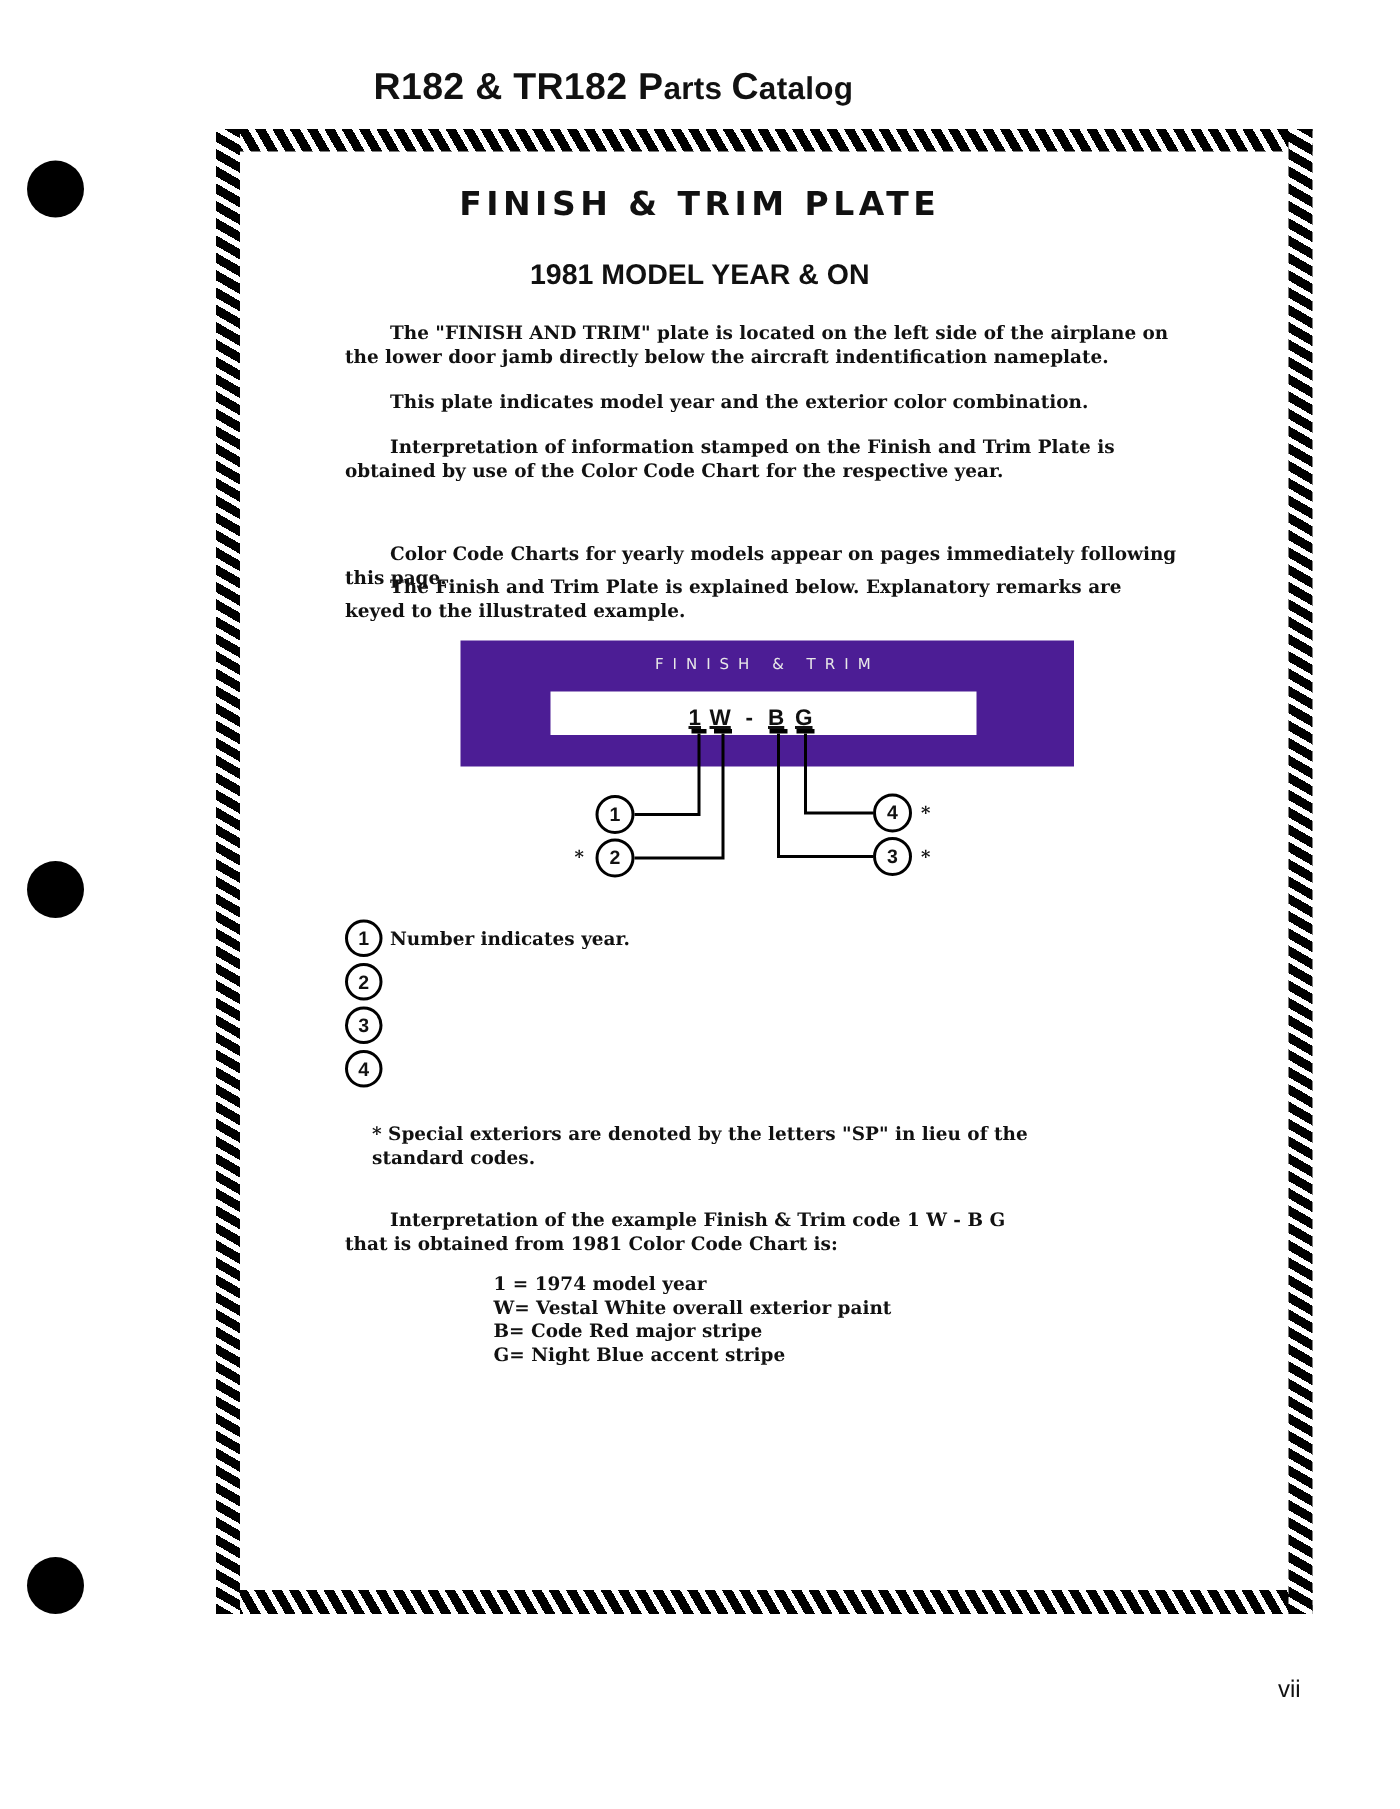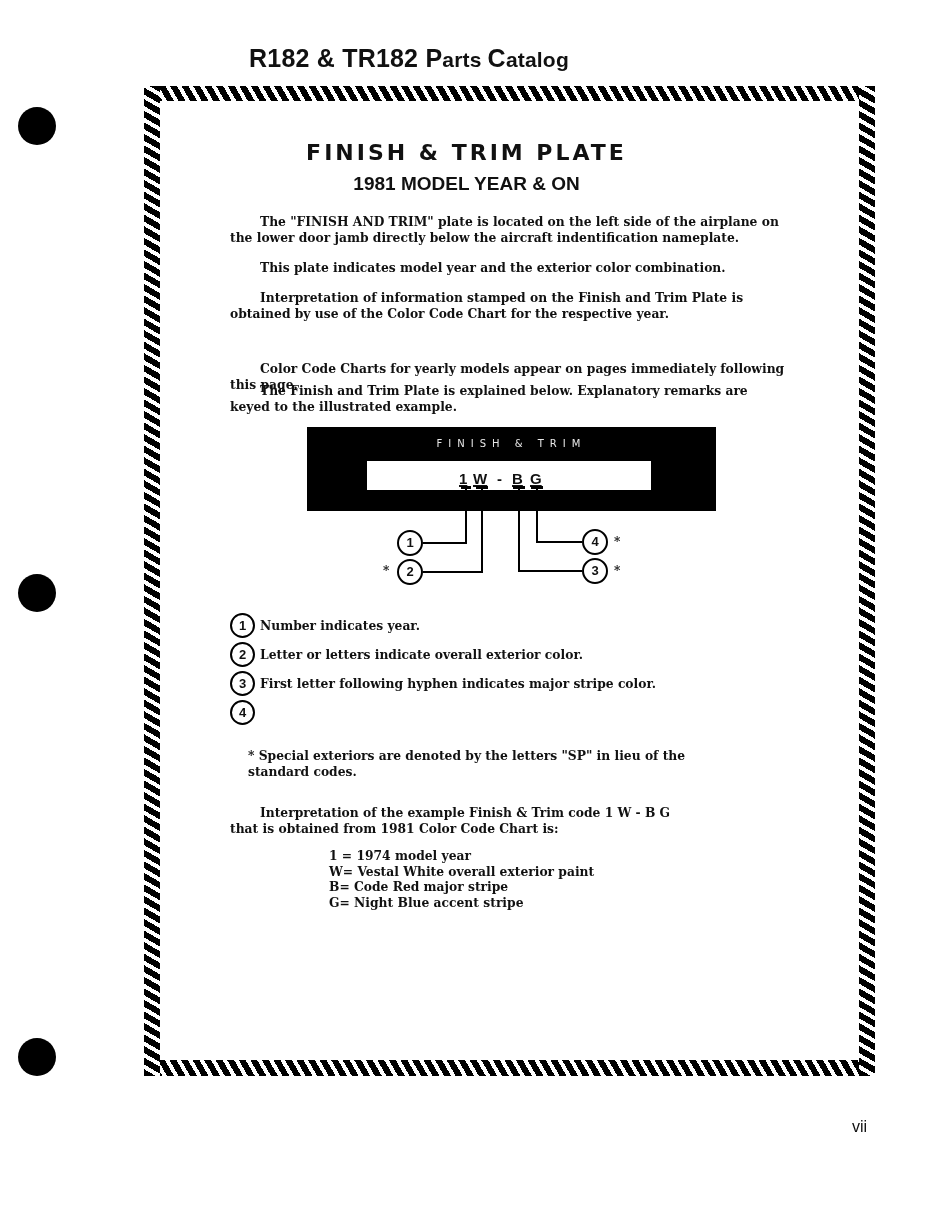--- a/index.html
+++ b/index.html
@@ -17,27 +17,27 @@
     background: repeating-linear-gradient(60deg, #000 0 6px, #fff 6px 10px); }
   .frame .b-top { left: 0; top: 0; width: 100%; height: 15px; }
   .frame .b-bot { left: 0; bottom: 0; width: 100%; height: 16px; }
   .frame .b-left { left: 0; top: 0; width: 16px; height: 100%;
     background: repeating-linear-gradient(30deg, #000 0 6px, #fff 6px 10px); }
   .frame .b-right { right: 0; top: 0; width: 16px; height: 100%;
     background: repeating-linear-gradient(30deg, #000 0 6px, #fff 6px 10px); }
 
   .heading { position: absolute; left: 0; width: 933px; text-align: center; font-weight: bold;
     font-family: "DejaVu Sans", "Liberation Sans", sans-serif; }
-  .h1 { top: 140px; font-size: 22px; letter-spacing: 3px; }
+  .h1 { top: 124px; font-size: 22px; letter-spacing: 3px; }
   .h2 { top: 173px; font-size: 19px; font-family: "Liberation Sans", sans-serif; }
 
   .para { position: absolute; left: 230px; width: 560px; font-size: 12.3px; font-weight: bold; line-height: 16px; }
   .para .indent { display: inline-block; width: 30px; }
 
-  .plate { position: absolute; left: 307px; top: 427px; width: 409px; height: 84px; background: #000000; }
+  .plate { position: absolute; left: 307px; top: 427px; width: 409px; height: 84px; background: #4c1d95; }
   .plate-label { position: absolute; top: 11px; left: 0; width: 100%; text-align: center;
     color: #e8e8e8; font-family: "DejaVu Sans", sans-serif; font-size: 10px; letter-spacing: 6px; }
   .plate-field { position: absolute; left: 60px; top: 34px; width: 284px; height: 29px; background: #fff; }
   .code-char { position: absolute; top: 470px; font-family: "Liberation Sans", sans-serif; font-weight: bold;
     font-size: 15px; text-decoration: underline; text-decoration-thickness: 2px; }
   .code-dash { position: absolute; top: 470px; left: 497px; font-family: "Liberation Sans", sans-serif; font-weight: bold; font-size: 15px; }
 
   .callout { position: absolute; width: 22px; height: 22px; border: 2px solid #000; border-radius: 50%;
     background: #fff; text-align: center; line-height: 22px; font-family: "Liberation Sans", sans-serif;
     font-weight: bold; font-size: 13px; }
@@ -112,25 +112,23 @@
 <span class="star" style="left:383px; top:564px;">*</span>
 <span class="star" style="left:614px; top:535px;">*</span>
 <span class="star" style="left:614px; top:564px;">*</span>
 
 <div class="legend-row" style="top:612px;">
   <span class="num">1</span>
   <span class="txt">Number indicates year.</span>
 </div>
 <div class="legend-row" style="top:641px;">
   <span class="num">2</span>
-  <span class="txt">Letter or letters indicate overall exterior color.</span>
 </div>
 <div class="legend-row" style="top:670px;">
   <span class="num">3</span>
-  <span class="txt">First letter following hyphen indicates major stripe color.</span>
 </div>
 <div class="legend-row" style="top:699px;">
   <span class="num">4</span>
 </div>
 
 <div class="note" style="top:748px;">* Special exteriors are denoted by the letters "SP" in lieu of the standard codes.</div>
 
 <div class="para" style="top:805px; width:460px;"><span class="indent"></span><span>Interpretation of the example Finish &amp; Trim code 1 W - B G that is obtained from 1981 Color Code Chart is:</span></div>
 <div class="interp-list">
   <div>1 = 1974 model year</div>

